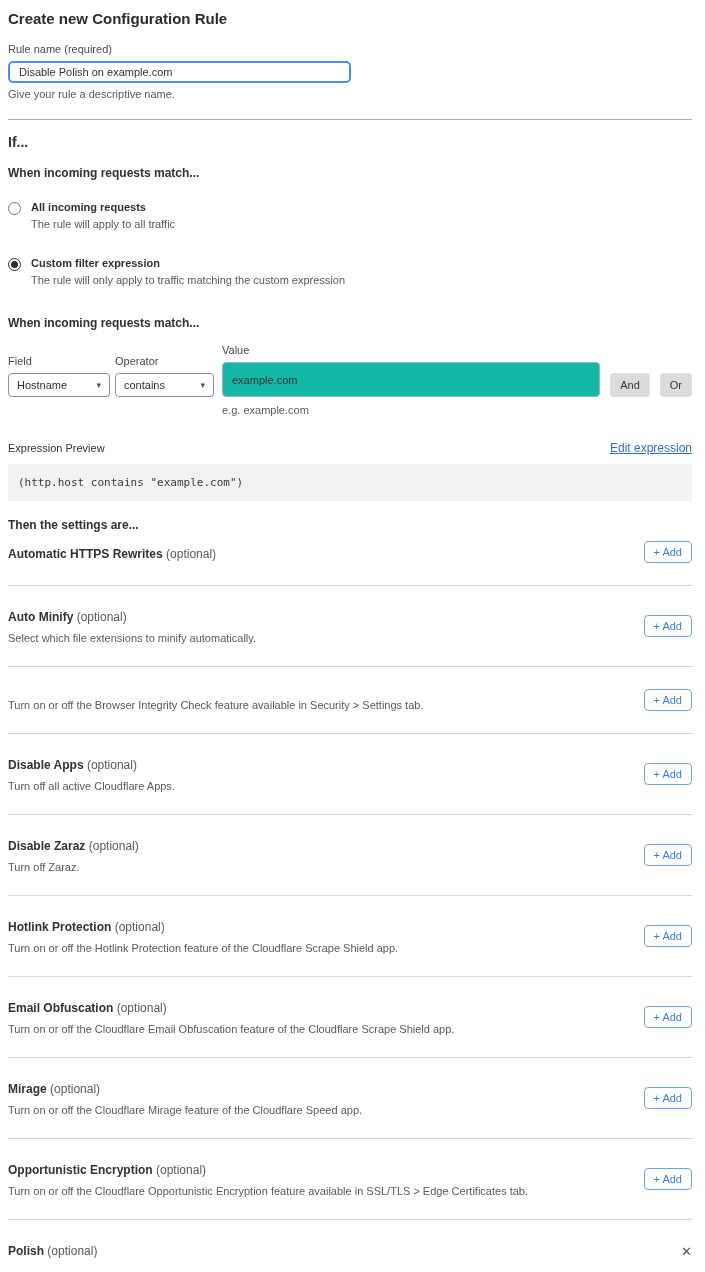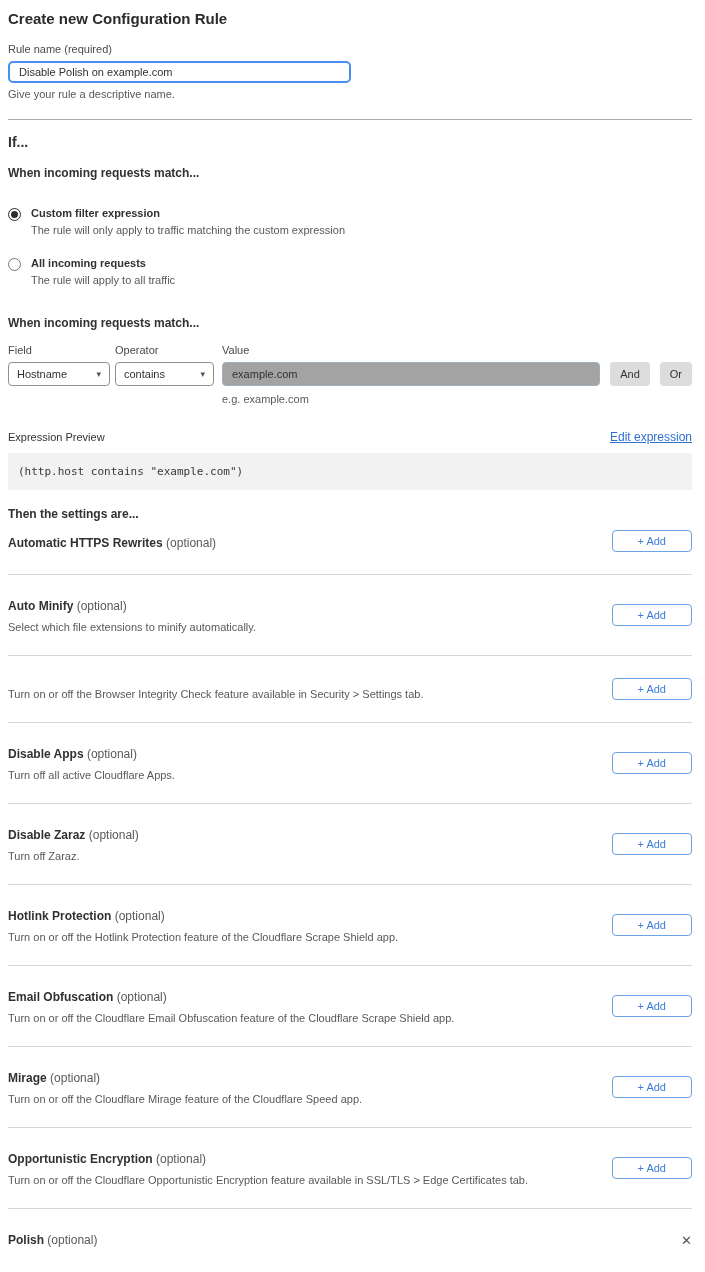--- a/index.html
+++ b/index.html
@@ -53,22 +53,22 @@
   .col-field { width: 102px; }
   .col-operator { width: 99px; margin-left: 5px; }
   .col-value { flex: 1; margin-left: 8px; }
   .select-box {
     height: 24px; border: 1px solid #8f8f8f; border-radius: 4px; background: #fff;
     display: flex; align-items: center; justify-content: space-between;
     padding: 0 8px; font-size: 11px; color: #313131; cursor: pointer;
   }
   .chevron { font-size: 9px; color: #555; margin-left: 6px; }
   .value-input {
-    height: 24px; width: 100%;
-    background: #a3a3a3; border: 1px solid #9db0c1; border-radius: 4px;
+    height: 35px; width: 100%;
+    background: #14b8a6; border: 1px solid #9db0c1; border-radius: 4px;
     padding: 0 9px; font-size: 11px; color: #313131; font-family: inherit; outline: none;
   }
   .btn-gray {
     height: 24px; background: #dcdcdc; border: none; border-radius: 4px;
     font-size: 11px; color: #333; padding: 0 10px; margin-left: 10px;
     font-family: inherit; cursor: pointer;
   }
   .eg-helper { font-size: 11px; color: #595959; margin-top: 7px; margin-left: 214px; }
 
   .preview-row { display: flex; justify-content: space-between; align-items: baseline; margin-top: 25px; }
@@ -86,21 +86,21 @@
     padding: 24px 0 22px; border-bottom: 1px solid #d5d5d5;
   }
   .setting-row.first { padding-top: 12px; }
   .setting-title { font-size: 12px; color: #313131; }
   .setting-title .title-text { font-weight: bold; }
   .optional { color: #595959; font-weight: normal; }
   .setting-desc { font-size: 11px; color: #595959; margin-top: 8px; }
   .add-btn {
     height: 22px; min-width: 47px; flex: 0 0 auto;
     border: 1px solid #6fa2e3; background: #fff; color: #3b7dd8;
-    border-radius: 4px; font-size: 11px; padding: 0 25px;
+    border-radius: 4px; font-size: 11px; padding: 0 9px;
     font-family: inherit; cursor: pointer; margin-top: -3px;
   }
 
   .polish-row { padding-top: 24px; }
   .polish-header { display: flex; justify-content: space-between; align-items: flex-start; }
   .close-icon { font-size: 13px; color: #555; cursor: pointer; line-height: 1; margin-top: 1px; }
 </style>
 </head>
 <body>
 
@@ -110,33 +110,33 @@
 
   <label class="field-label">Rule name (required)</label>
   <input class="rule-input" type="text" value="Disable Polish on example.com" style="">
   <div class="helper">Give your rule a descriptive name.</div>
 
   <hr class="divider-strong">
 
   <h2 class="if-heading">If...</h2>
   <h3 class="match-heading">When incoming requests match...</h3>
 
+  <div class="radio-option first">
+    <span class="radio-circle"></span>
+    <span>
+      <span class="radio-label" style="display:block;">All incoming requests</span>
+      <span class="radio-desc" style="display:block;">The rule will apply to all traffic</span>
+    </span>
+  </div>
+
   <div class="radio-option second">
     <span class="radio-circle selected"></span>
     <span>
       <span class="radio-label" style="display:block;">Custom filter expression</span>
       <span class="radio-desc" style="display:block;">The rule will only apply to traffic matching the custom expression</span>
-    </span>
-  </div>
-
-  <div class="radio-option first">
-    <span class="radio-circle"></span>
-    <span>
-      <span class="radio-label" style="display:block;">All incoming requests</span>
-      <span class="radio-desc" style="display:block;">The rule will apply to all traffic</span>
     </span>
   </div>
 
   <div class="builder">
     <h3 class="match-heading" style="margin-top:0;">When incoming requests match...</h3>
 
     <div class="builder-row" style="margin-top:14px;">
       <div class="col col-field">
         <span class="field-label">Field</span>
         <div class="select-box">

